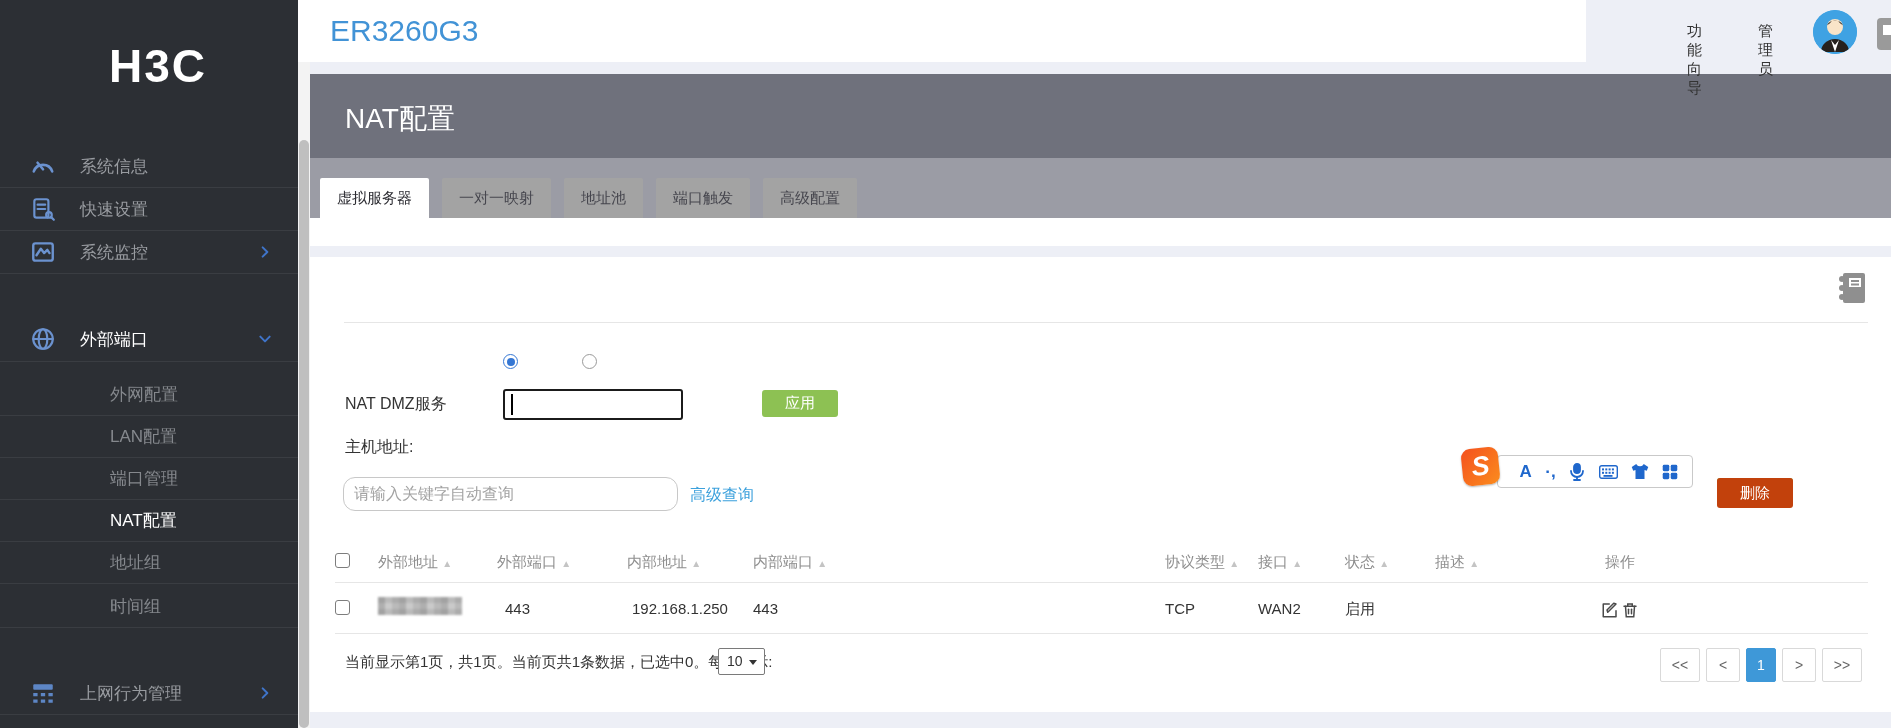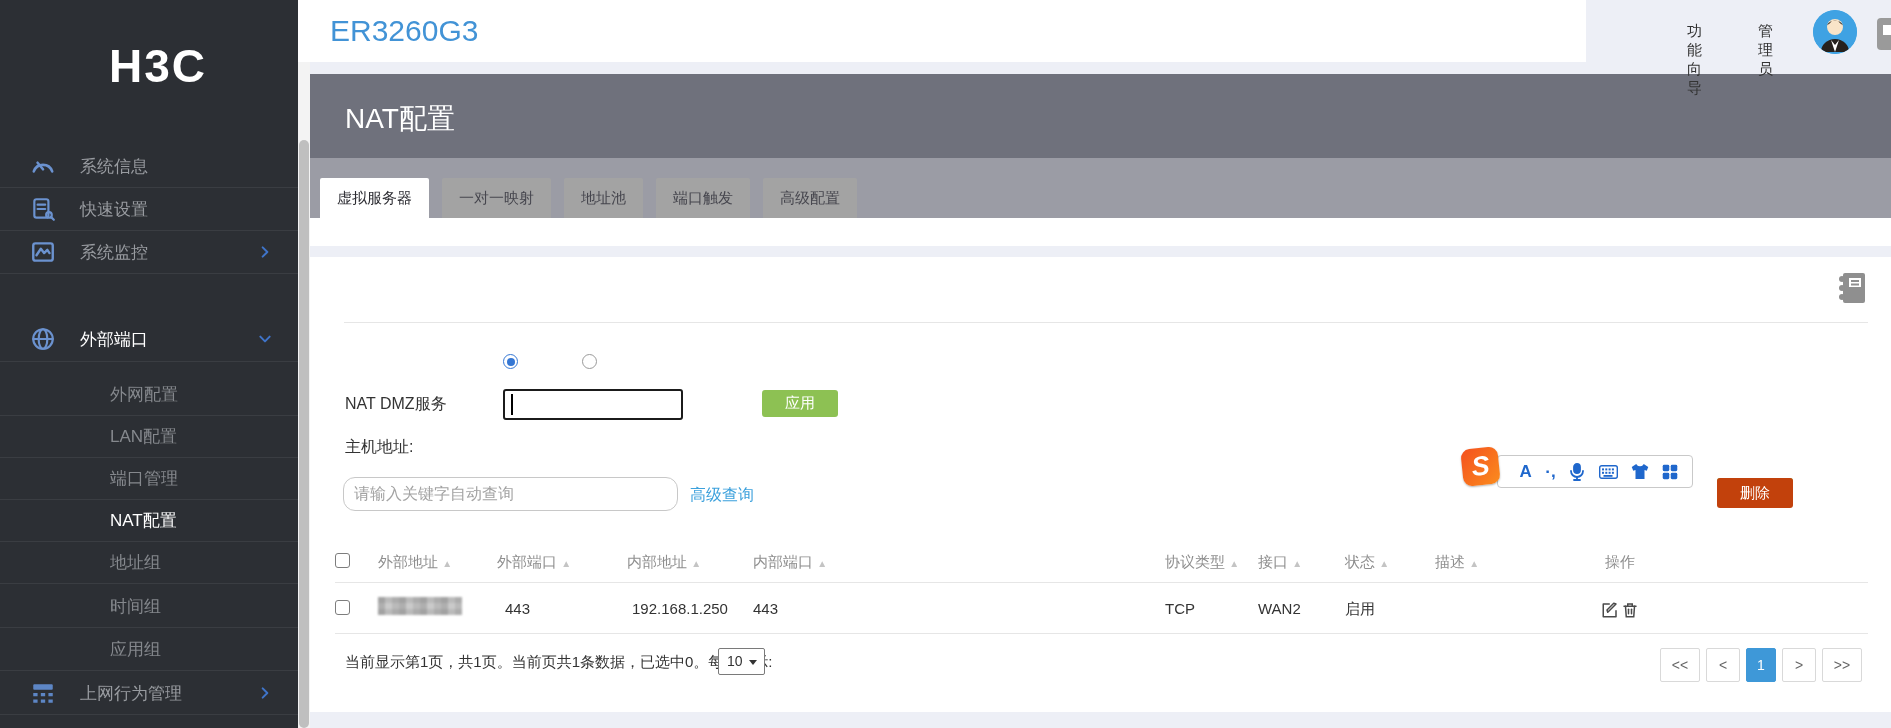--- a/index.html
+++ b/index.html
@@ -128,21 +128,20 @@
           <polyline points="4,8 12,16 20,8"></polyline>
         </svg>
     </div>
 
     <div class="abs sub-item" style="top:374px">外网配置</div>
     <div class="abs sub-item" style="top:416px">LAN配置</div>
     <div class="abs sub-item" style="top:458px">端口管理</div>
     <div class="abs sub-item active" style="top:500px">NAT配置</div>
     <div class="abs sub-item" style="top:542px">地址组</div>
     <div class="abs sub-item" style="top:586px">时间组</div>
-    <div class="abs sub-item" style="top:629px">应用组</div>
 
     <div class="abs nav-item" style="top:672px">
       <svg class="nico" viewBox="0 0 24 24" fill="#5d86c5">
           <rect x="3" y="4" width="18" height="5" rx="1"></rect>
           <rect x="3" y="12" width="4" height="3"></rect>
           <rect x="10" y="12" width="4" height="3"></rect>
           <rect x="17" y="12" width="4" height="3"></rect>
           <rect x="3" y="18" width="4" height="3"></rect>
           <rect x="10" y="18" width="4" height="3"></rect>
           <rect x="17" y="18" width="4" height="3"></rect>

